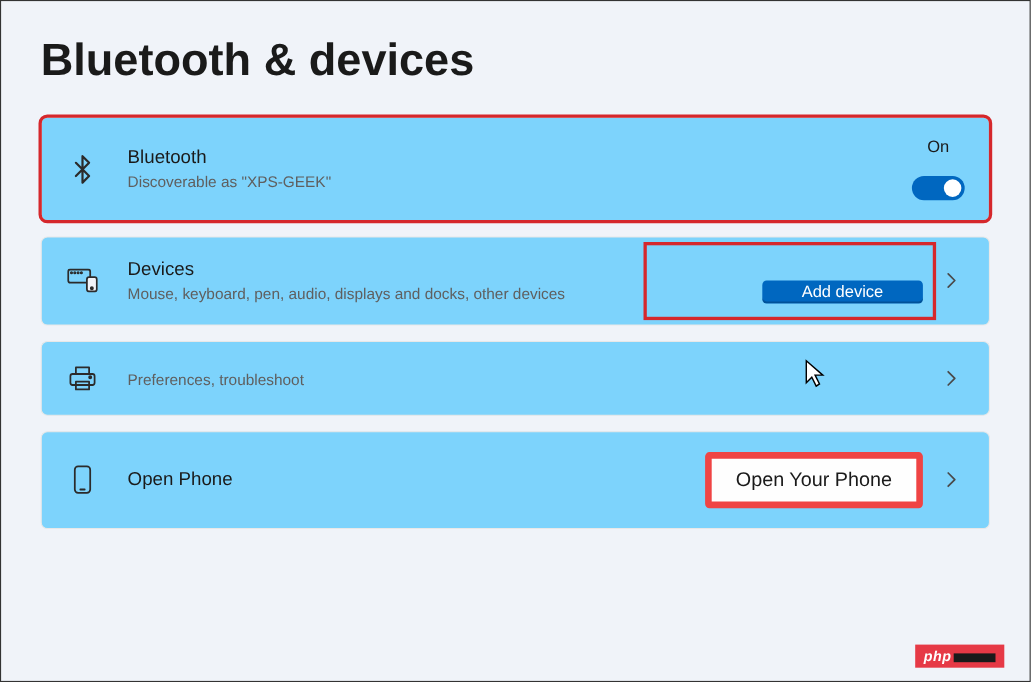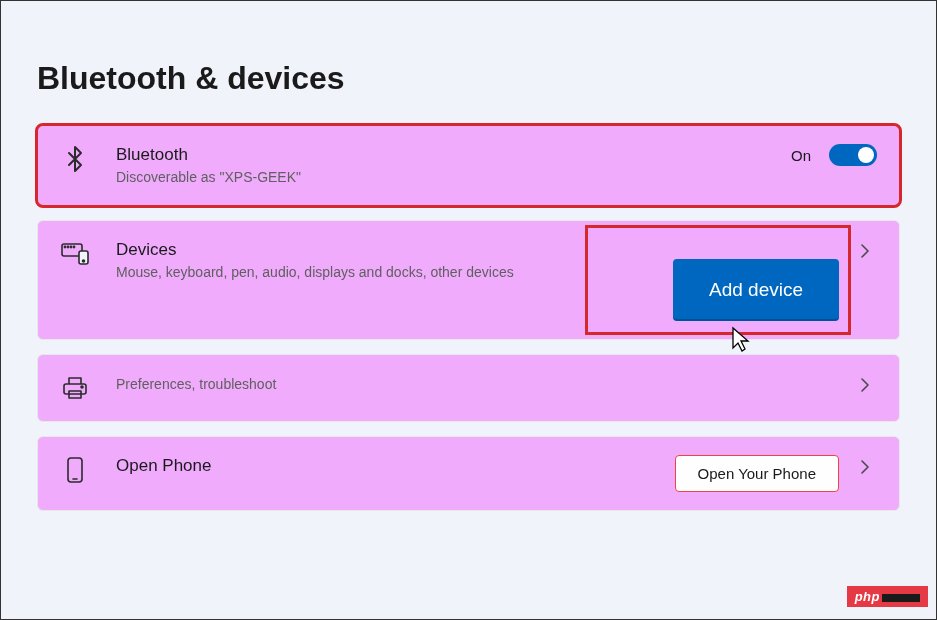--- a/index.html
+++ b/index.html
@@ -13,34 +13,33 @@
       width: 937px;
       height: 620px;
       overflow: hidden;
       position: relative;
       border: 1px solid #333;
     }
     .content {
       padding: 30px 36px 0 36px;
     }
     .page-title {
-      font-size: 32px;
+      font-size: 41px;
       font-weight: 600;
       color: #1a1a1a;
       margin-bottom: 28px;
-      margin-top: 29px;
     }
     .card {
-      background: #f0abfc;
+      background: #7dd3fc;
       border: 1px solid #e8e8e8;
       border-radius: 6px;
       padding: 18px 22px;
       margin-bottom: 14px;
       display: flex;
-      align-items: flex-start;
+      align-items: center;
       position: relative;
     }
     .card.highlighted {
       outline: 3px solid #d5272c;
       outline-offset: -1px;
     }
     .card-icon {
       width: 30px;
       height: 30px;
       display: flex;
@@ -64,20 +63,21 @@
       font-size: 14px;
       color: #5f5f5f;
       margin-top: 2px;
       line-height: 1.35;
       max-width: 460px;
     }
     .card-right {
       display: flex;
       align-items: center;
       gap: 18px;
+      flex-direction: column;
     }
     .toggle-label {
       font-size: 15px;
       color: #1a1a1a;
     }
     .toggle {
       width: 48px;
       height: 22px;
       background: #0067c0;
       border-radius: 11px;
@@ -102,34 +102,34 @@
       justify-content: center;
       color: #4a4a4a;
       margin-left: 14px;
       flex-shrink: 0;
     }
     .btn-primary {
       background: #0067c0;
       color: #fff;
       border: none;
       border-radius: 4px;
-      padding: 20px 36px;
-      font-size: 19px;
+      padding: 2px 36px;
+      font-size: 15px;
       font-family: inherit;
       cursor: pointer;
       box-shadow: inset 0 -2px 0 rgba(0,0,0,0.2);
       margin-top: 20px;
     }
     .btn-secondary {
       background: #fefefe;
       color: #1a1a1a;
-      border: 1px solid #ef4444;
+      border: 6px solid #ef4444;
       border-radius: 4px;
       padding: 9px 22px;
-      font-size: 15px;
+      font-size: 18px;
       font-family: inherit;
       cursor: pointer;
     }
     .action-highlight {
       position: absolute;
       border: 3px solid #d5272c;
       pointer-events: none;
       padding: 14px 18px;
       top: 4px;
       right: 48px;
@@ -140,21 +140,21 @@
     .cursor {
       position: absolute;
       left: 730px;
       top: 325px;
       pointer-events: none;
       z-index: 100;
     }
     .watermark {
       position: absolute;
       bottom: 12px;
-      right: 8px;
+      right: 23px;
       background: #e63946;
       color: #fff;
       font-weight: 700;
       font-size: 13px;
       padding: 3px 8px;
       font-style: italic;
       letter-spacing: 0.5px;
     }
     .watermark::after {
       content: "";

